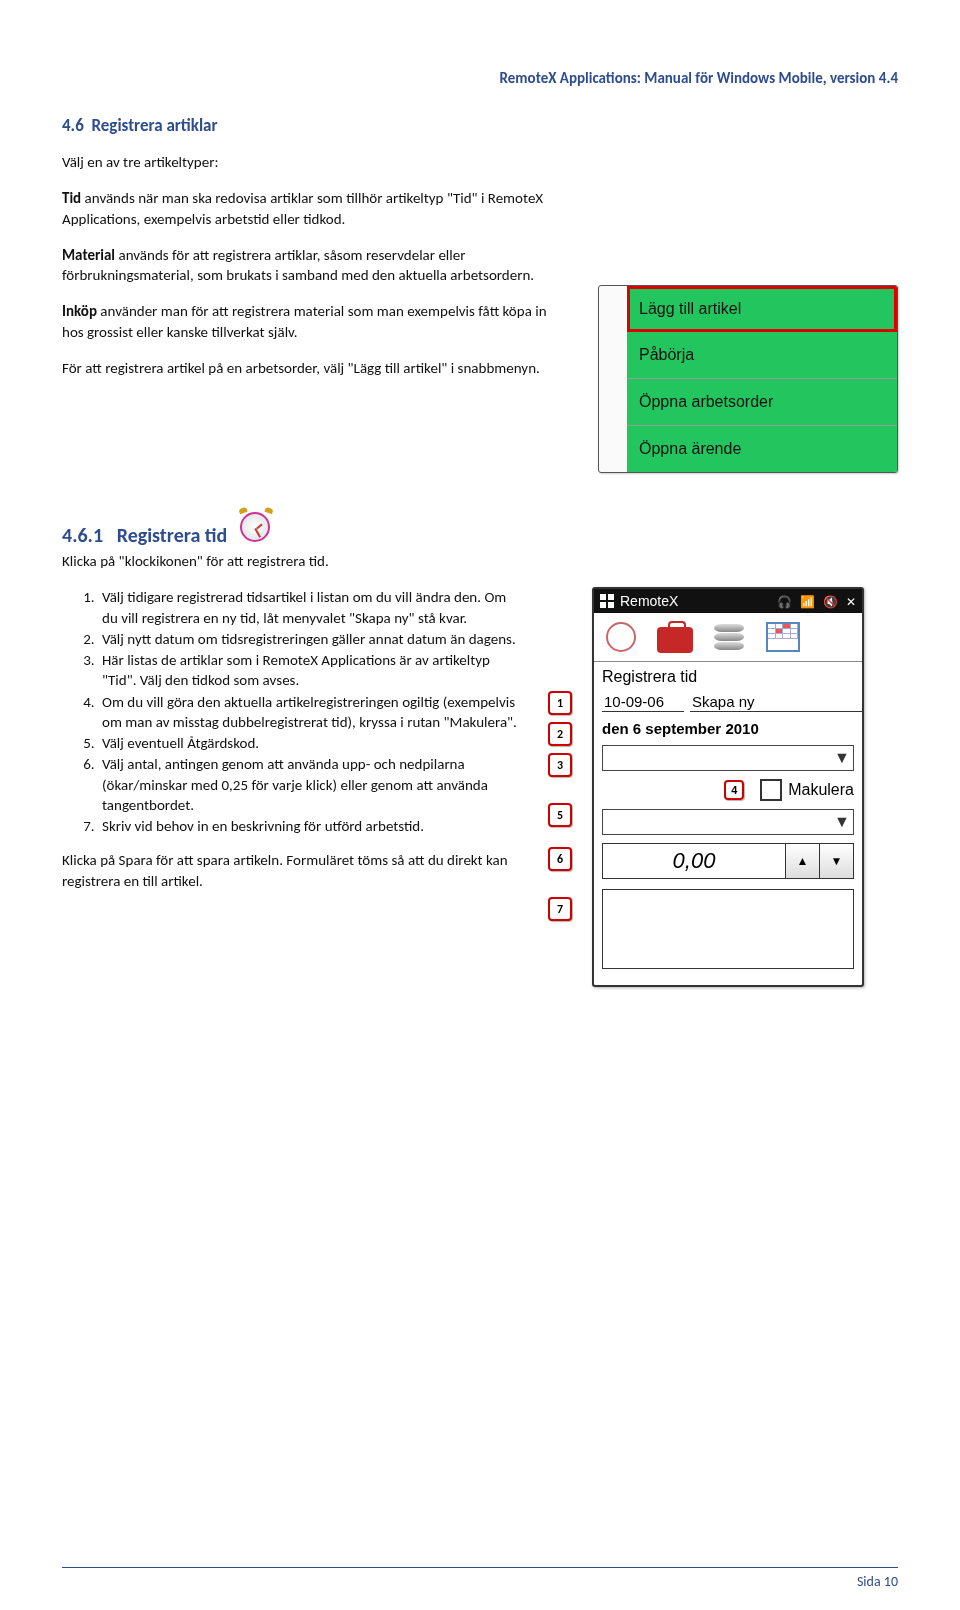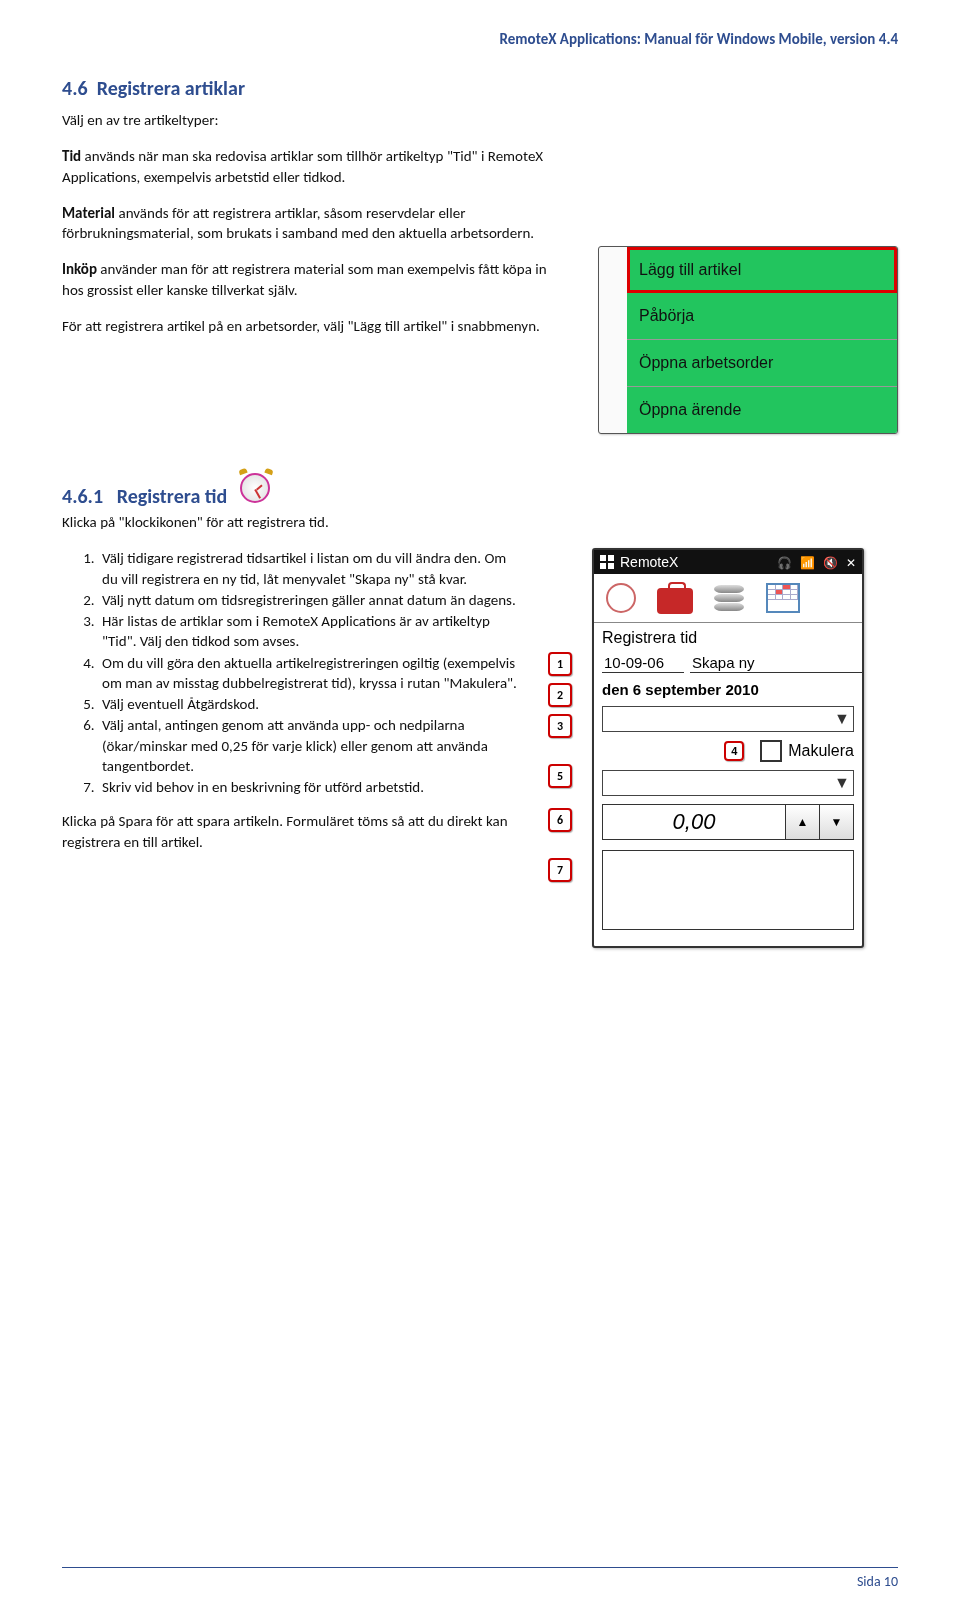--- a/index.html
+++ b/index.html
@@ -12,26 +12,27 @@
     padding: 30px 62px 20px 62px;
     position: relative;
     background: #fff;
   }
   .header-title {
     text-align: right;
     color: #2e4d8f;
     font-weight: bold;
     font-size: 15px;
     margin-bottom: 28px;
+    margin-top: 39px;
   }
   .section-hd {
     color: #2e4d8f;
     font-weight: bold;
-    font-size: 20px;
-    margin-bottom: 10px;
+    font-size: 17px;
+    margin-bottom: 16px;
   }
   .subsection-hd {
     color: #2e4d8f;
     font-weight: bold;
     font-size: 20px;
     display: inline-block;
     vertical-align: middle;
   }
   .two-col {
     display: flex;

